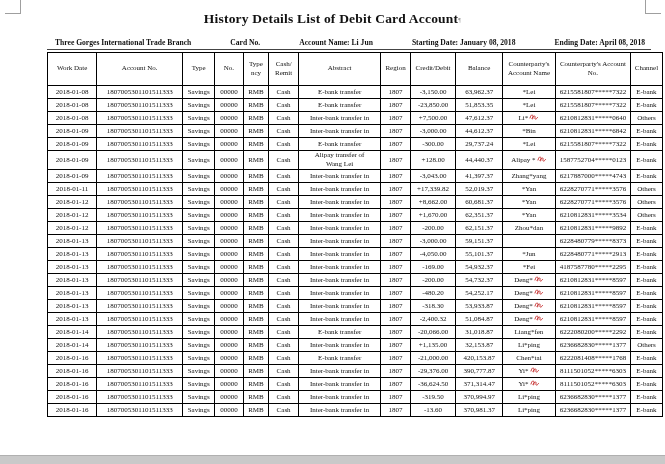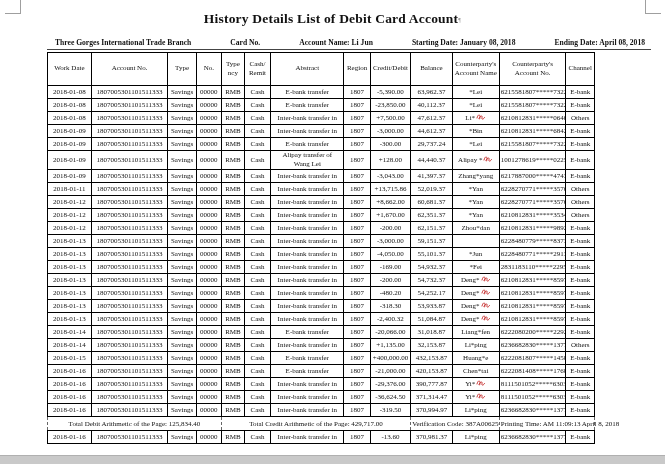--- a/index.html
+++ b/index.html
@@ -9,21 +9,21 @@
   .crop{position:absolute;width:15px;height:13px;top:0;}
   .crop.tl{left:5px;border-right:1px solid #9f9f9f;border-bottom:1px solid #9f9f9f;}
   .crop.tr{right:4px;border-left:1px solid #9f9f9f;border-bottom:1px solid #9f9f9f;}
   .title{position:absolute;top:11px;left:0;width:100%;text-align:center;
          font-size:13.5px;font-weight:bold;letter-spacing:.2px;}
   .title .pmark{font-size:6px;color:#999;font-weight:normal;vertical-align:middle;}
   .info{position:absolute;top:38px;left:47px;width:604px;display:flex;
         justify-content:space-between;align-items:flex-start;
         font-weight:bold;font-size:7.6px;border-bottom:1px solid #444;
         padding:0 6px 2px 8px;box-sizing:border-box;white-space:nowrap;}
-  table.grid{position:absolute;top:52px;left:47px;width:548px;border-collapse:collapse;
+  table.grid{position:absolute;top:52px;left:47px;width:616px;border-collapse:collapse;
              table-layout:fixed;font-size:7px;}
   .grid th,.grid td{border:1px solid #000;text-align:center;vertical-align:middle;
              padding:0 1px;overflow:hidden;font-weight:normal;}
   .grid thead th{height:30px;line-height:1.3;padding:1px;}
   .grid td{height:12px;line-height:1.15;white-space:nowrap;}
   .grid td.wrap{white-space:normal;line-height:1.3;}
   .grid tr.totals td{border:1px dashed #666;height:13px;}
   .grid tr.totals td.overflow{overflow:visible;}
   .redmark{display:inline-block;margin-left:1px;vertical-align:-1px;}
   .bottom-strip{position:absolute;left:0;bottom:0;width:100%;height:8px;
@@ -82,37 +82,37 @@
     <tbody>
         <tr>
           <td>2018-01-08</td>
           <td>1807005301101511333</td>
           <td>Savings</td>
           <td>00000</td>
           <td>RMB</td>
           <td>Cash</td>
           <td>E-bank transfer</td>
           <td>1807</td>
-          <td>-5,390.00</td>
+          <td>-3,150.00</td>
           <td>63,962.37</td>
           <td>*Lei</td>
           <td>6215581807*****7322</td>
           <td>E-bank</td>
         </tr>
         <tr>
           <td>2018-01-08</td>
           <td>1807005301101511333</td>
           <td>Savings</td>
           <td>00000</td>
           <td>RMB</td>
           <td>Cash</td>
           <td>E-bank transfer</td>
           <td>1807</td>
           <td>-23,850.00</td>
-          <td>40,112.37</td>
+          <td>51,853.35</td>
           <td>*Lei</td>
           <td>6215581807*****7322</td>
           <td>E-bank</td>
         </tr>
         <tr>
           <td>2018-01-08</td>
           <td>1807005301101511333</td>
           <td>Savings</td>
           <td>00000</td>
           <td>RMB</td>
@@ -164,21 +164,21 @@
           <td>00000</td>
           <td>RMB</td>
           <td>Cash</td>
           <td class="wrap">Alipay transfer of<br>Wang Lei</td>
           <td>1807</td>
           <td>+128.00</td>
           <td>44,440.37</td>
           <td>Alipay *<span class="redmark"><svg width="10" height="8" viewBox="0 0 10 8">
                 <path d="M1 5 C2 1 4 1 4 4 C4 7 2 6.5 3.5 4.5 C5 2.5 6.5 2.5 6 4.5 C5.5 6.5 7 7 8.5 4.5" fill="none" stroke="#c22222" stroke-width="0.9" stroke-linecap="round"></path>
               </svg></span></td>
-          <td>1001278619*****0225</td>
+          <td>1587752704*****0123</td>
           <td>E-bank</td>
         </tr>
         <tr>
           <td>2018-01-09</td>
           <td>1807005301101511333</td>
           <td>Savings</td>
           <td>00000</td>
           <td>RMB</td>
           <td>Cash</td>
           <td>Inter-bank transfer in</td>
@@ -191,21 +191,21 @@
         </tr>
         <tr>
           <td>2018-01-11</td>
           <td>1807005301101511333</td>
           <td>Savings</td>
           <td>00000</td>
           <td>RMB</td>
           <td>Cash</td>
           <td>Inter-bank transfer in</td>
           <td>1807</td>
-          <td>+13,715.86</td>
+          <td>+17,339.82</td>
           <td>52,019.37</td>
           <td>*Yan</td>
           <td>6228270771*****3576</td>
           <td>Others</td>
         </tr>
         <tr>
           <td>2018-01-12</td>
           <td>1807005301101511333</td>
           <td>Savings</td>
           <td>00000</td>
@@ -284,21 +284,21 @@
           <td>1807005301101511333</td>
           <td>Savings</td>
           <td>00000</td>
           <td>RMB</td>
           <td>Cash</td>
           <td>Inter-bank transfer in</td>
           <td>1807</td>
           <td>-169.00</td>
           <td>54,932.37</td>
           <td>*Fei</td>
-          <td>2831183110*****2295</td>
+          <td>4187587780*****2295</td>
           <td>E-bank</td>
         </tr>
         <tr>
           <td>2018-01-13</td>
           <td>1807005301101511333</td>
           <td>Savings</td>
           <td>00000</td>
           <td>RMB</td>
           <td>Cash</td>
           <td>Inter-bank transfer in</td>
@@ -386,35 +386,20 @@
           <td>Cash</td>
           <td>Inter-bank transfer in</td>
           <td>1807</td>
           <td>+1,135.00</td>
           <td>32,153.87</td>
           <td>Li*ping</td>
           <td>6236682830*****1377</td>
           <td>Others</td>
         </tr>
         <tr>
-          <td>2018-01-15</td>
-          <td>1807005301101511333</td>
-          <td>Savings</td>
-          <td>00000</td>
-          <td>RMB</td>
-          <td>Cash</td>
-          <td>E-bank transfer</td>
-          <td>1807</td>
-          <td>+400,000.00</td>
-          <td>432,153.87</td>
-          <td>Huang*e</td>
-          <td>6222081807*****1458</td>
-          <td>E-bank</td>
-        </tr>
-        <tr>
           <td>2018-01-16</td>
           <td>1807005301101511333</td>
           <td>Savings</td>
           <td>00000</td>
           <td>RMB</td>
           <td>Cash</td>
           <td>E-bank transfer</td>
           <td>1807</td>
           <td>-21,000.00</td>
           <td>420,153.87</td>
@@ -464,26 +449,20 @@
           <td>RMB</td>
           <td>Cash</td>
           <td>Inter-bank transfer in</td>
           <td>1807</td>
           <td>-319.50</td>
           <td>370,994.97</td>
           <td>Li*ping</td>
           <td>6236682830*****1377</td>
           <td>E-bank</td>
         </tr>
-        <tr class="totals">
-          <td colspan="4">Total Debit Arithmetic of the Page: 125,834.40</td>
-          <td colspan="5">Total Credit Arithmetic of the Page: 429,717.00</td>
-          <td colspan="2">Verification Code: 387A00625026</td>
-          <td colspan="2" class="overflow">Printing Time: AM 11:09:13 April 8, 2018</td>
-        </tr>
         <tr>
           <td>2018-01-16</td>
           <td>1807005301101511333</td>
           <td>Savings</td>
           <td>00000</td>
           <td>RMB</td>
           <td>Cash</td>
           <td>Inter-bank transfer in</td>
           <td>1807</td>
           <td>-13.60</td>

